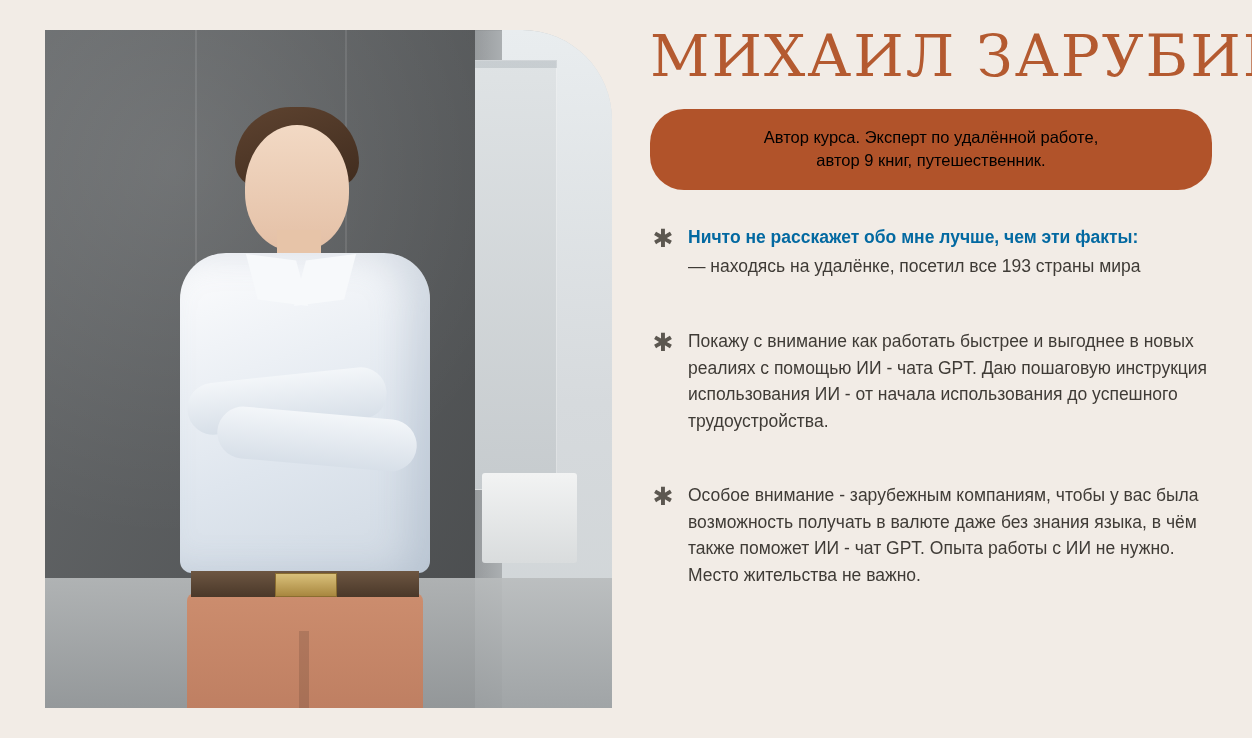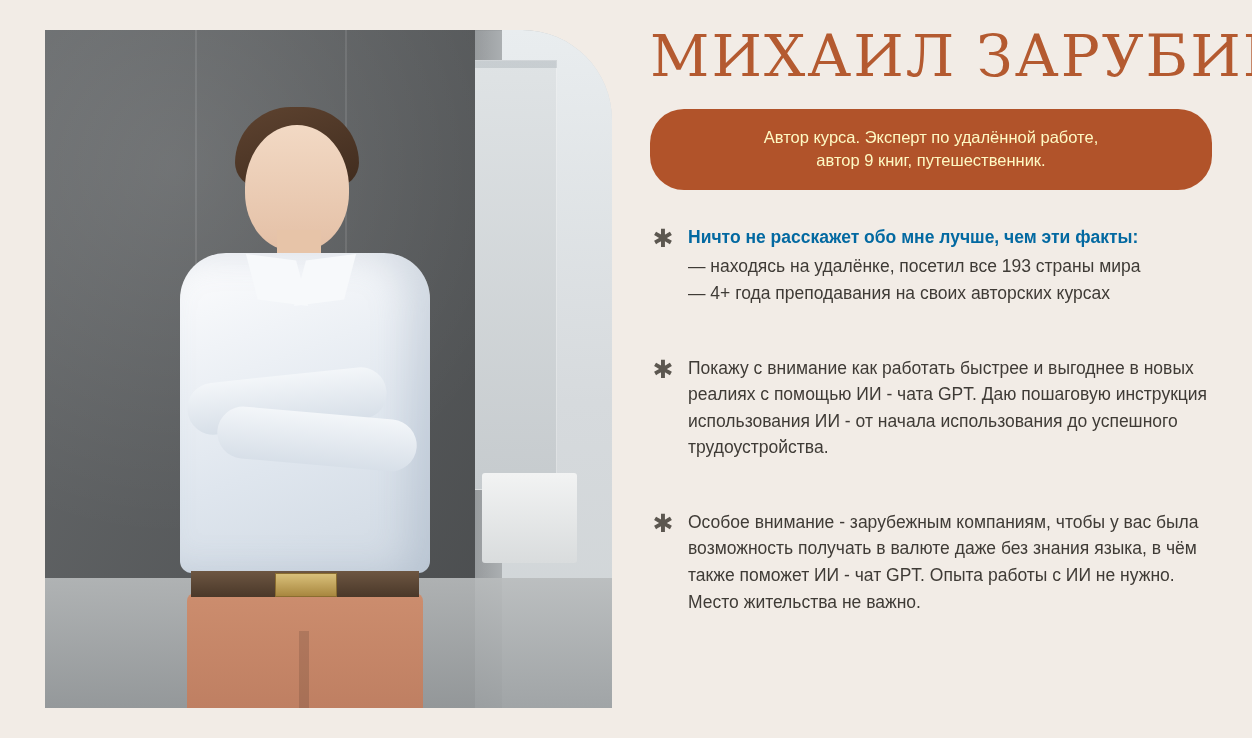--- a/index.html
+++ b/index.html
@@ -173,21 +173,21 @@
     font-size: 58px;
     line-height: 1.05;
     letter-spacing: 2px;
     color: #b45a30;
     margin: 0 0 22px 0;
     white-space: nowrap;
     font-weight: 400;
   }
   .badge {
     background: #b1532a;
-    color: #fef9c3;
+    color: #000000;
     border-radius: 34px;
     padding: 17px 26px;
     width: 562px;
     box-sizing: border-box;
     font-size: 16.5px;
     line-height: 1.42;
     text-align: center;
     margin-bottom: 34px;
   }
 
@@ -264,21 +264,20 @@
     <div class="badge">
       <span>Автор курса.</span><span> Эксперт по удалённой работе,</span><br>
       <span>автор 9 книг, путешественник.</span>
     </div>
 
     <div class="bullet-row" id="b1">
       <div class="star">✱</div>
       <div class="bullet-body">
         <span class="bullet-head">Ничто не расскажет обо мне лучше, чем эти факты:</span>
         <span class="dash-line">— находясь на удалёнке, посетил все 193 страны мира</span>
-        <span class="dash-line">— 4+ года преподавания на своих авторских курсах</span>
       </div>
     </div>
 
     <div class="bullet-row" id="b2">
       <div class="star">✱</div>
       <div class="bullet-body">Покажу с внимание как работать быстрее и выгоднее в новых реалиях с помощью ИИ - чата GPT.  Даю пошаговую инструкция использования ИИ - от начала использования до  успешного трудоустройства.</div>
     </div>
 
     <div class="bullet-row" id="b3">
       <div class="star">✱</div>

